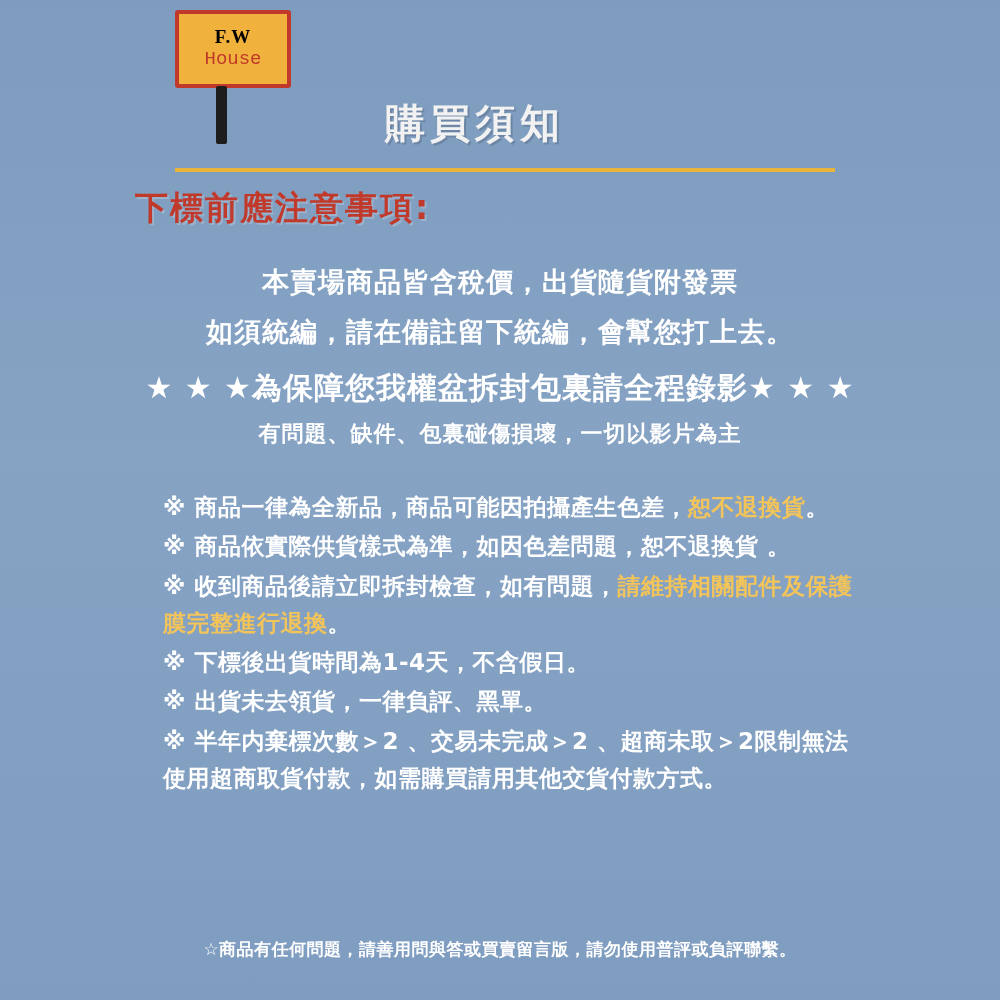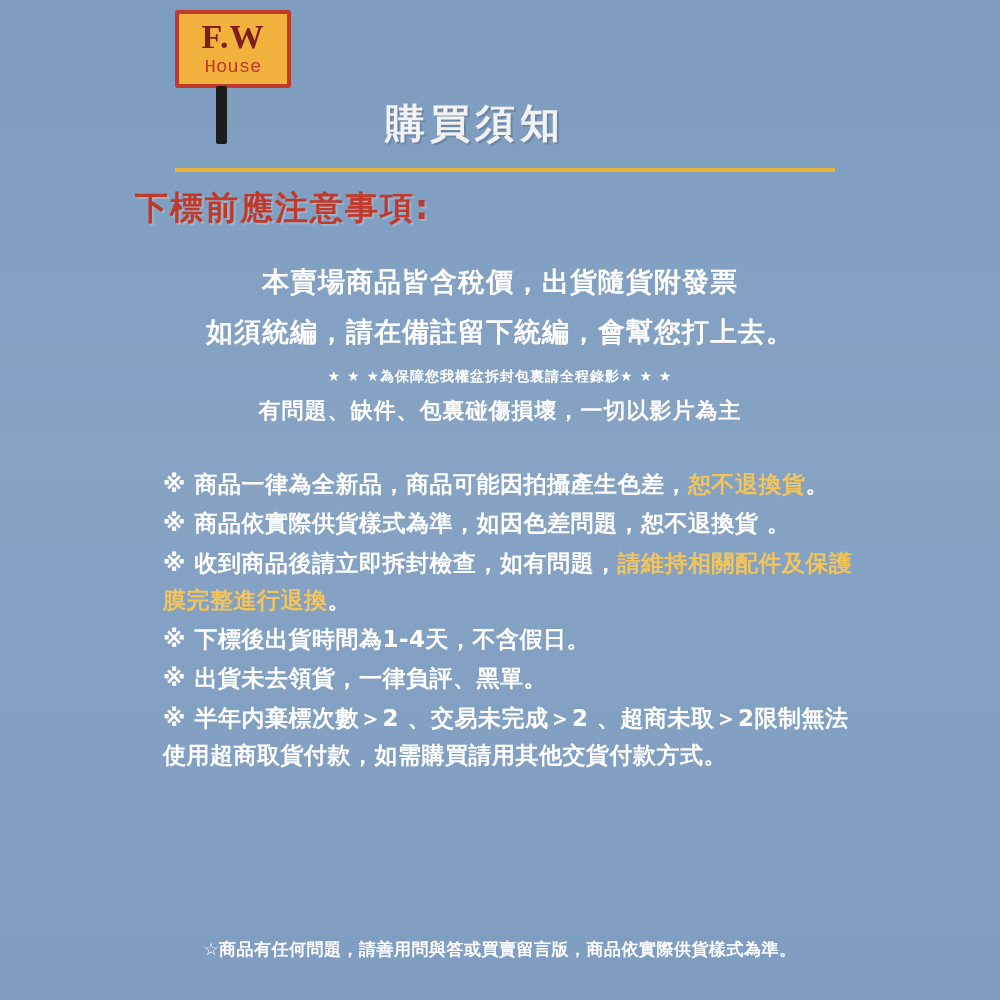--- a/index.html
+++ b/index.html
@@ -36,24 +36,24 @@
     background: #f0b23c;
     border: 4px solid #c0392b;
     border-radius: 3px;
     box-sizing: border-box;
     display: flex;
     flex-direction: column;
     align-items: center;
     justify-content: center;
   }
   .logo-sign .l1 {
-    color: #7f1d1d;
-    font-family: "Liberation Serif", serif;
-    font-weight: bold;
-    font-size: 34px;
+    color: #000000;
+    font-family: "Liberation Serif", serif;
+    font-weight: bold;
+    font-size: 19px;
     letter-spacing: 1px;
     line-height: 1;
   }
   .logo-sign .l2 {
     color: #c0392b;
     font-family: Liberation Mono, monospace;
     font-size: 19px;
     line-height: 1.2;
     margin-top: 2px;
   }
@@ -130,21 +130,21 @@
   .line-2 {
     font-family: "Liberation Serif", serif;
     font-weight: bold;
     font-size: 27px;
     letter-spacing: 1px;
     margin-bottom: 18px;
   }
   .line-3 {
     font-family: "DejaVu Sans", sans-serif;
     font-weight: bold;
-    font-size: 14px;
+    font-size: 30px;
     letter-spacing: 1px;
     margin-bottom: 10px;
   }
   .line-4 {
     font-family: "DejaVu Sans", sans-serif;
     font-weight: bold;
     font-size: 22px;
     letter-spacing: 1px;
   }
 
@@ -224,15 +224,15 @@
       <div class="rule">
         <span>※</span>
         <span>出貨未去領貨，一律負評、黑單。</span>
       </div>
       <div class="rule">
         <span>※</span>
         <span>半年内棄標次數＞2 、交易未完成＞2  、超商未取＞2限制無法使用超商取貨付款，如需購買請用其他交貨付款方式。</span>
       </div>
     </div>
 
-    <div class="footer-note">☆商品有任何問題，請善用問與答或買賣留言版，商品依實際供貨樣式為準。</div>
+    <div class="footer-note">☆商品有任何問題，請善用問與答或買賣留言版，請勿使用普評或負評聯繫。</div>
   </div>
 </div>
 
 </body></html>

